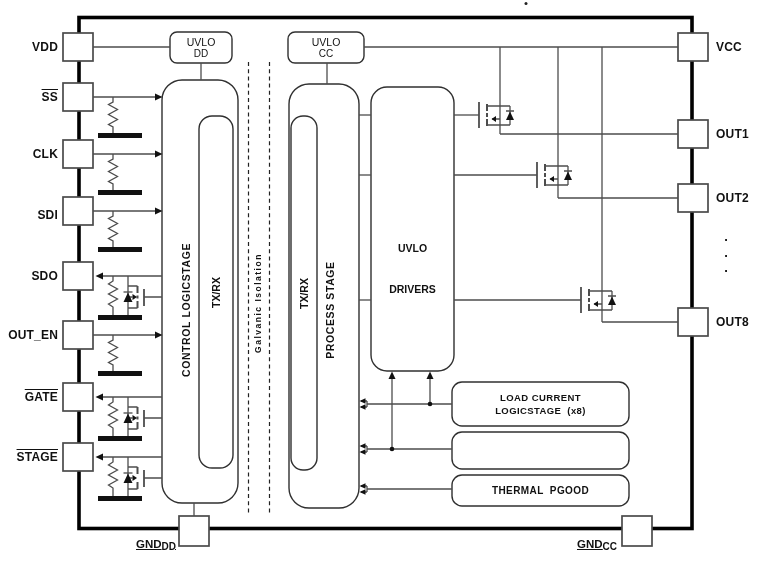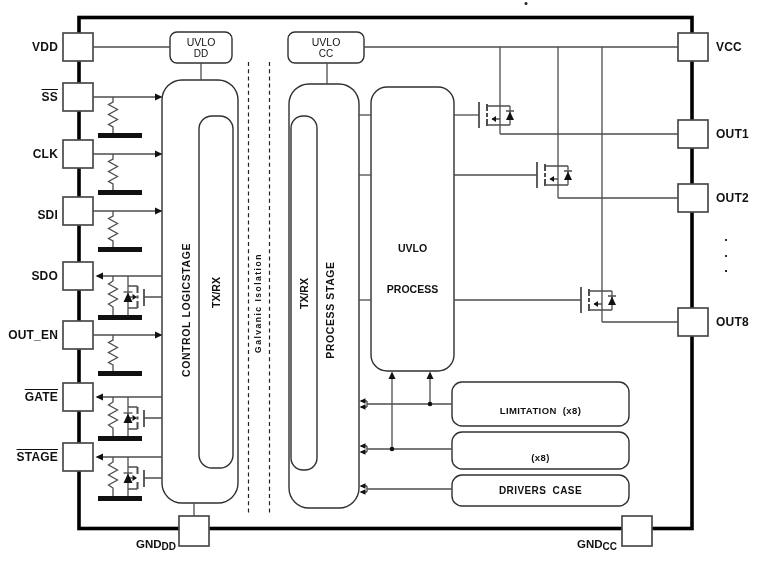--- a/index.html
+++ b/index.html
@@ -5,21 +5,21 @@
   html,body{margin:0;padding:0;background:#fff;}
   #canvas{
     position:relative;width:762px;height:569px;background:#fff;overflow:hidden;
     font-family:"Liberation Sans",sans-serif;color:#111;
   }
   #wires{position:absolute;left:0;top:0;}
   .lbl{position:absolute;font-weight:bold;color:#111;white-space:pre;}
   .pinlbl-l{left:2px;width:56px;height:28px;line-height:28px;text-align:right;font-size:12px;letter-spacing:.2px;}
   .pinlbl-r{left:716px;width:60px;height:28px;line-height:28px;text-align:left;font-size:12px;letter-spacing:.2px;}
   .ovl{text-decoration:overline;}
-  .gndlbl{height:14px;line-height:14px;font-size:11.5px;text-align:right;width:80px;}
+  .gndlbl{height:14px;line-height:14px;font-size:11.5px;text-align:right;width:80px;text-decoration:underline;}
   .sub{font-size:10px;vertical-align:-2px;letter-spacing:0;}
   .uvlo{display:flex;align-items:center;justify-content:center;font-size:10.5px;font-weight:normal;flex-direction:column;}
   .vlabel{transform:rotate(-90deg);transform-origin:center;text-align:center;font-weight:bold;}
   .boxline{width:177px;left:452px;text-align:center;font-size:9.5px;letter-spacing:.4px;height:13px;line-height:13px;}
   .ellipsis{white-space:pre-line;font-weight:bold;font-size:13px;line-height:15.5px;text-align:center;}
 </style>
 </head>
 <body>
 
 <div id="canvas">
@@ -221,20 +221,20 @@
   <div class="lbl uvlo" style="left:288px;top:32px;width:76px;height:31px"><span>UVLO</span><span class="sub">CC</span></div>
 
   <div class="lbl vlabel" style="left:-23px;top:302.5px;width:420px;height:14px;font-size:10.5px;letter-spacing:.6px">CONTROL LOGICSTAGE</div>
   <div class="lbl vlabel" style="left:186px;top:285.5px;width:60px;height:13px;font-size:10.5px">TX/RX</div>
   <div class="lbl vlabel" style="left:183.5px;top:297px;width:150px;height:12px;font-size:8.5px;letter-spacing:1.5px">Galvanic Isolation</div>
   <div class="lbl vlabel" style="left:274px;top:286.5px;width:60px;height:13px;font-size:10.5px">TX/RX</div>
   <div class="lbl vlabel" style="left:120.5px;top:302.5px;width:420px;height:14px;font-size:10.5px;letter-spacing:.6px">PROCESS STAGE</div>
 
   <div class="lbl" style="left:371px;top:215px;width:83px;text-align:center;font-size:10.5px;line-height:13.5px">
     <div>UVLO</div>
-    <div>PROCESS</div>
+    <div>DRIVERS</div>
   </div>
 
-  <div class="lbl boxline" style="top:404px">LIMITATION  (x8)</div>
-  <div class="lbl boxline" style="top:451px">(x8)</div>
-  <div class="lbl boxline" style="top:484px;font-size:10px">DRIVERS  CASE</div>
+  <div class="lbl boxline" style="top:390.5px">LOAD CURRENT</div>
+  <div class="lbl boxline" style="top:404px">LOGICSTAGE  (x8)</div>
+  <div class="lbl boxline" style="top:484px;font-size:10px">THERMAL  PGOOD</div>
 
 </div>
 
 </body></html>

